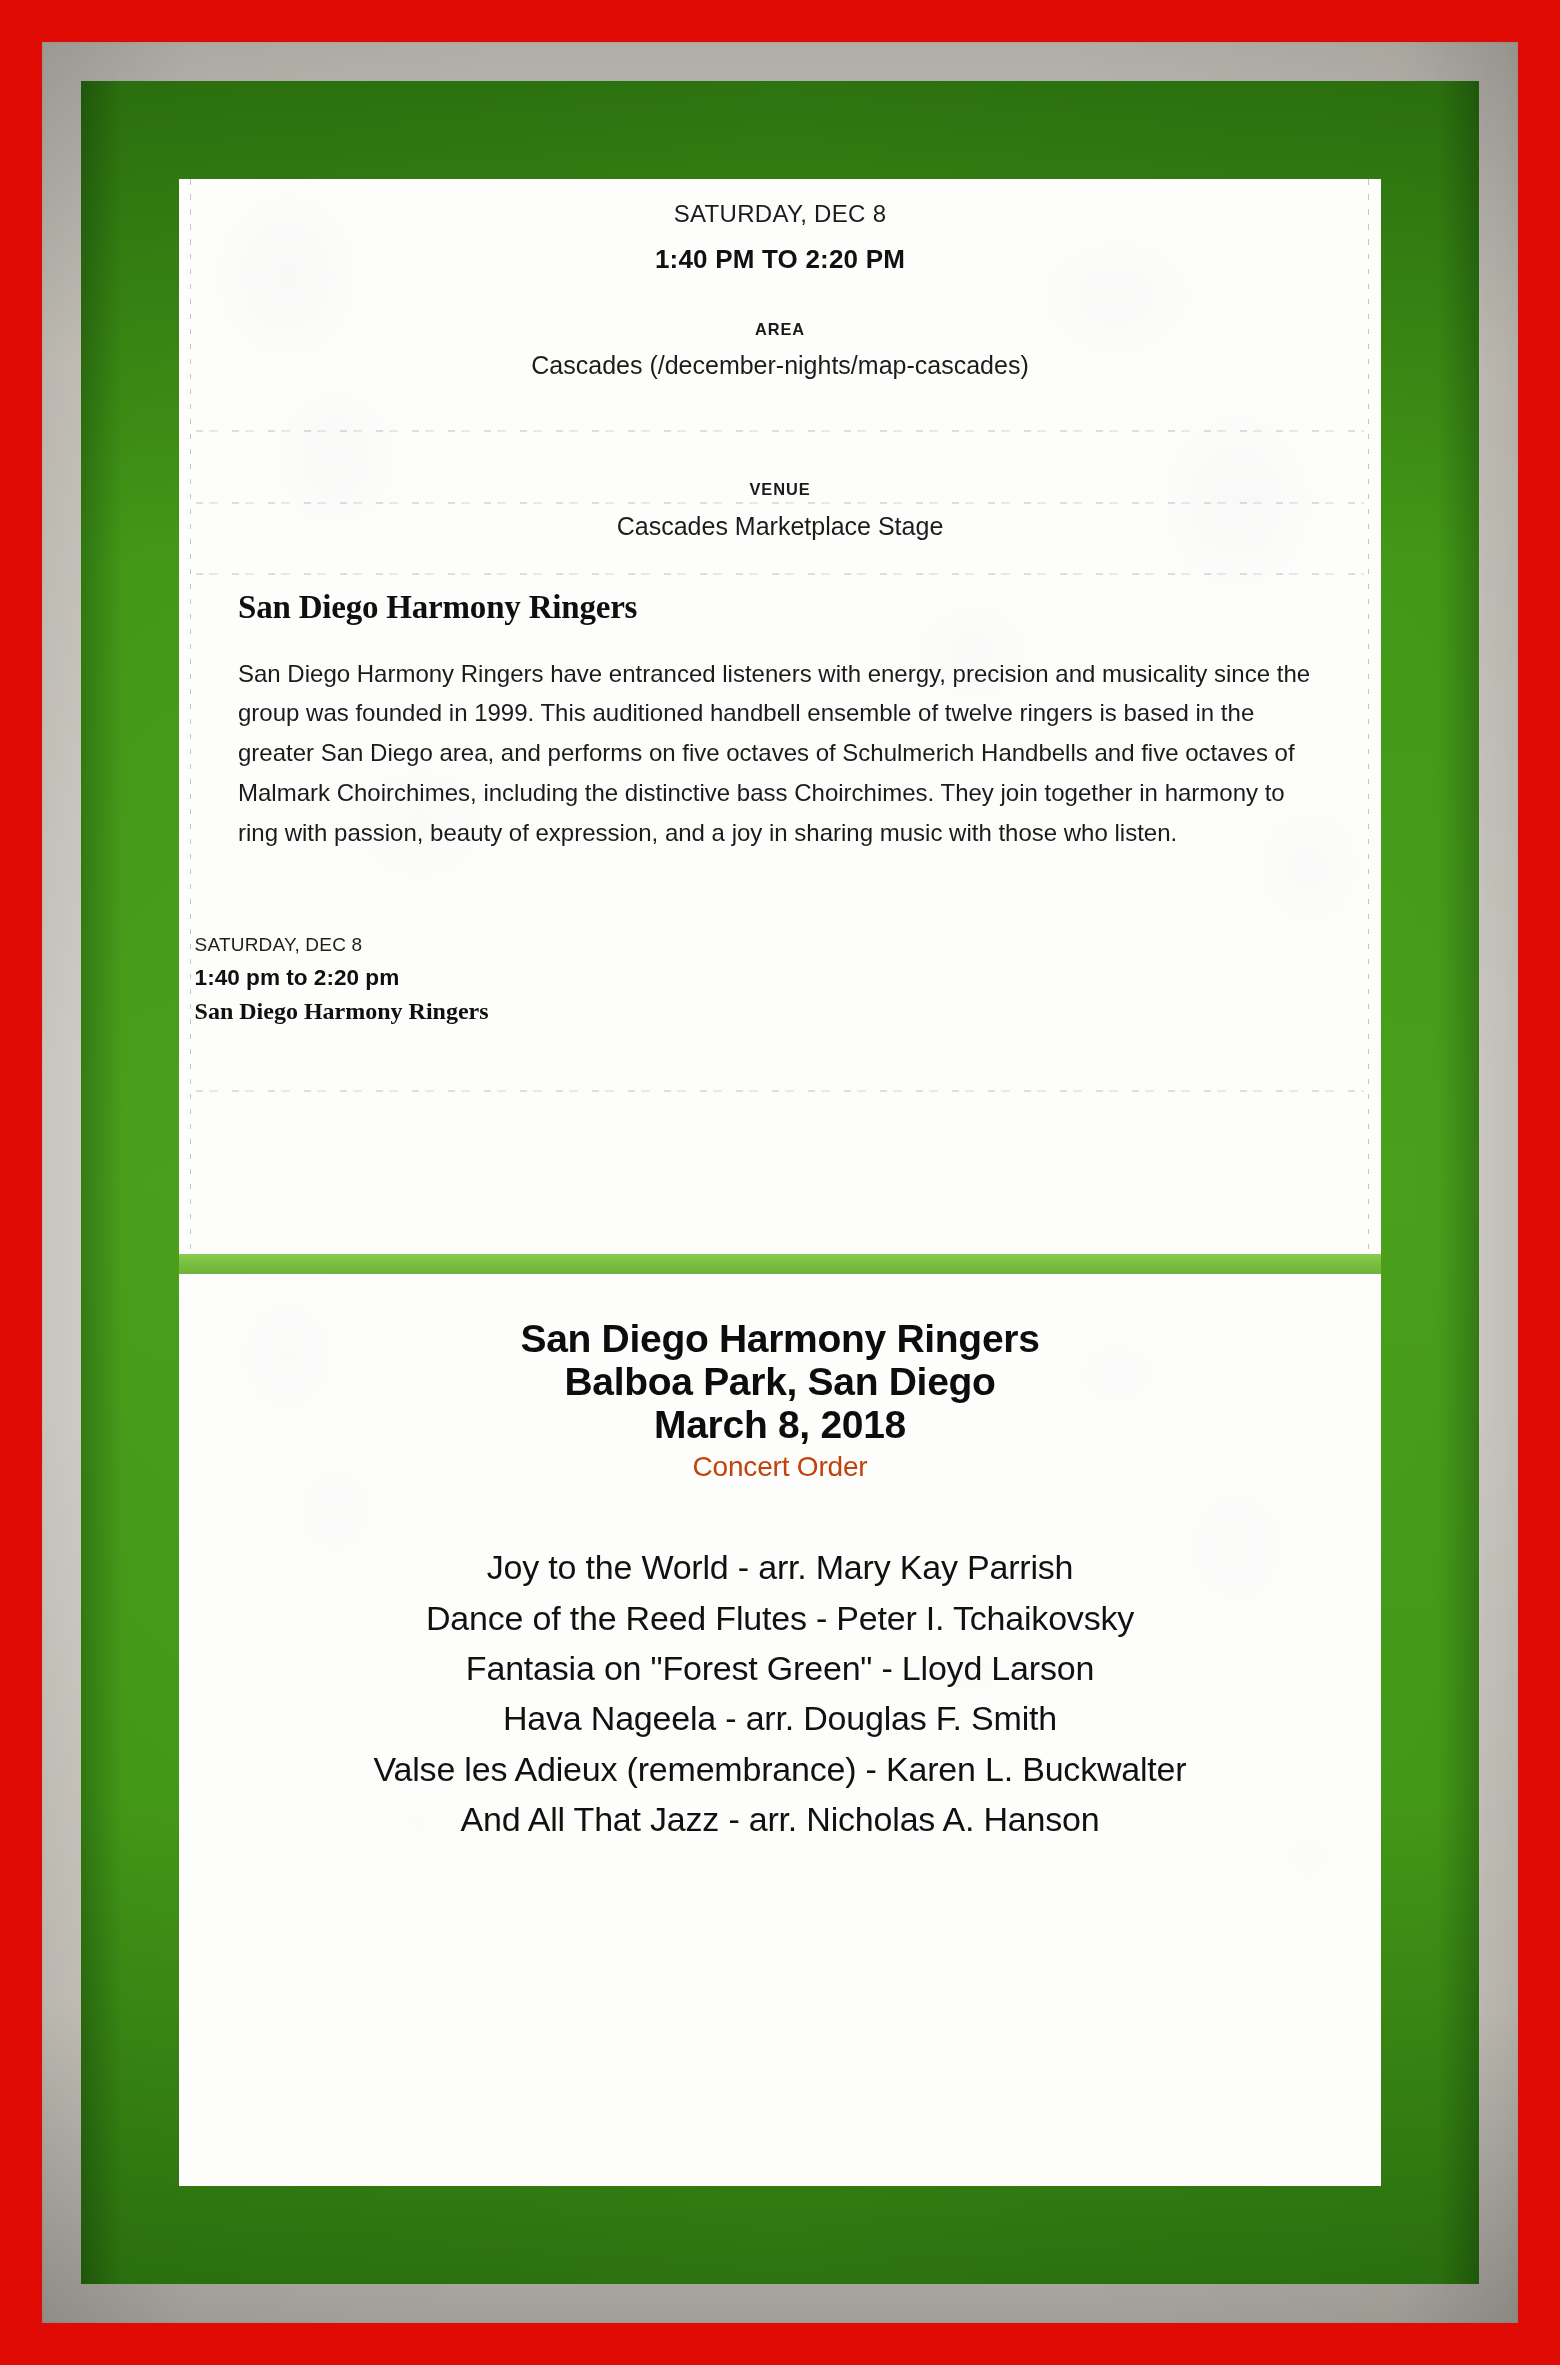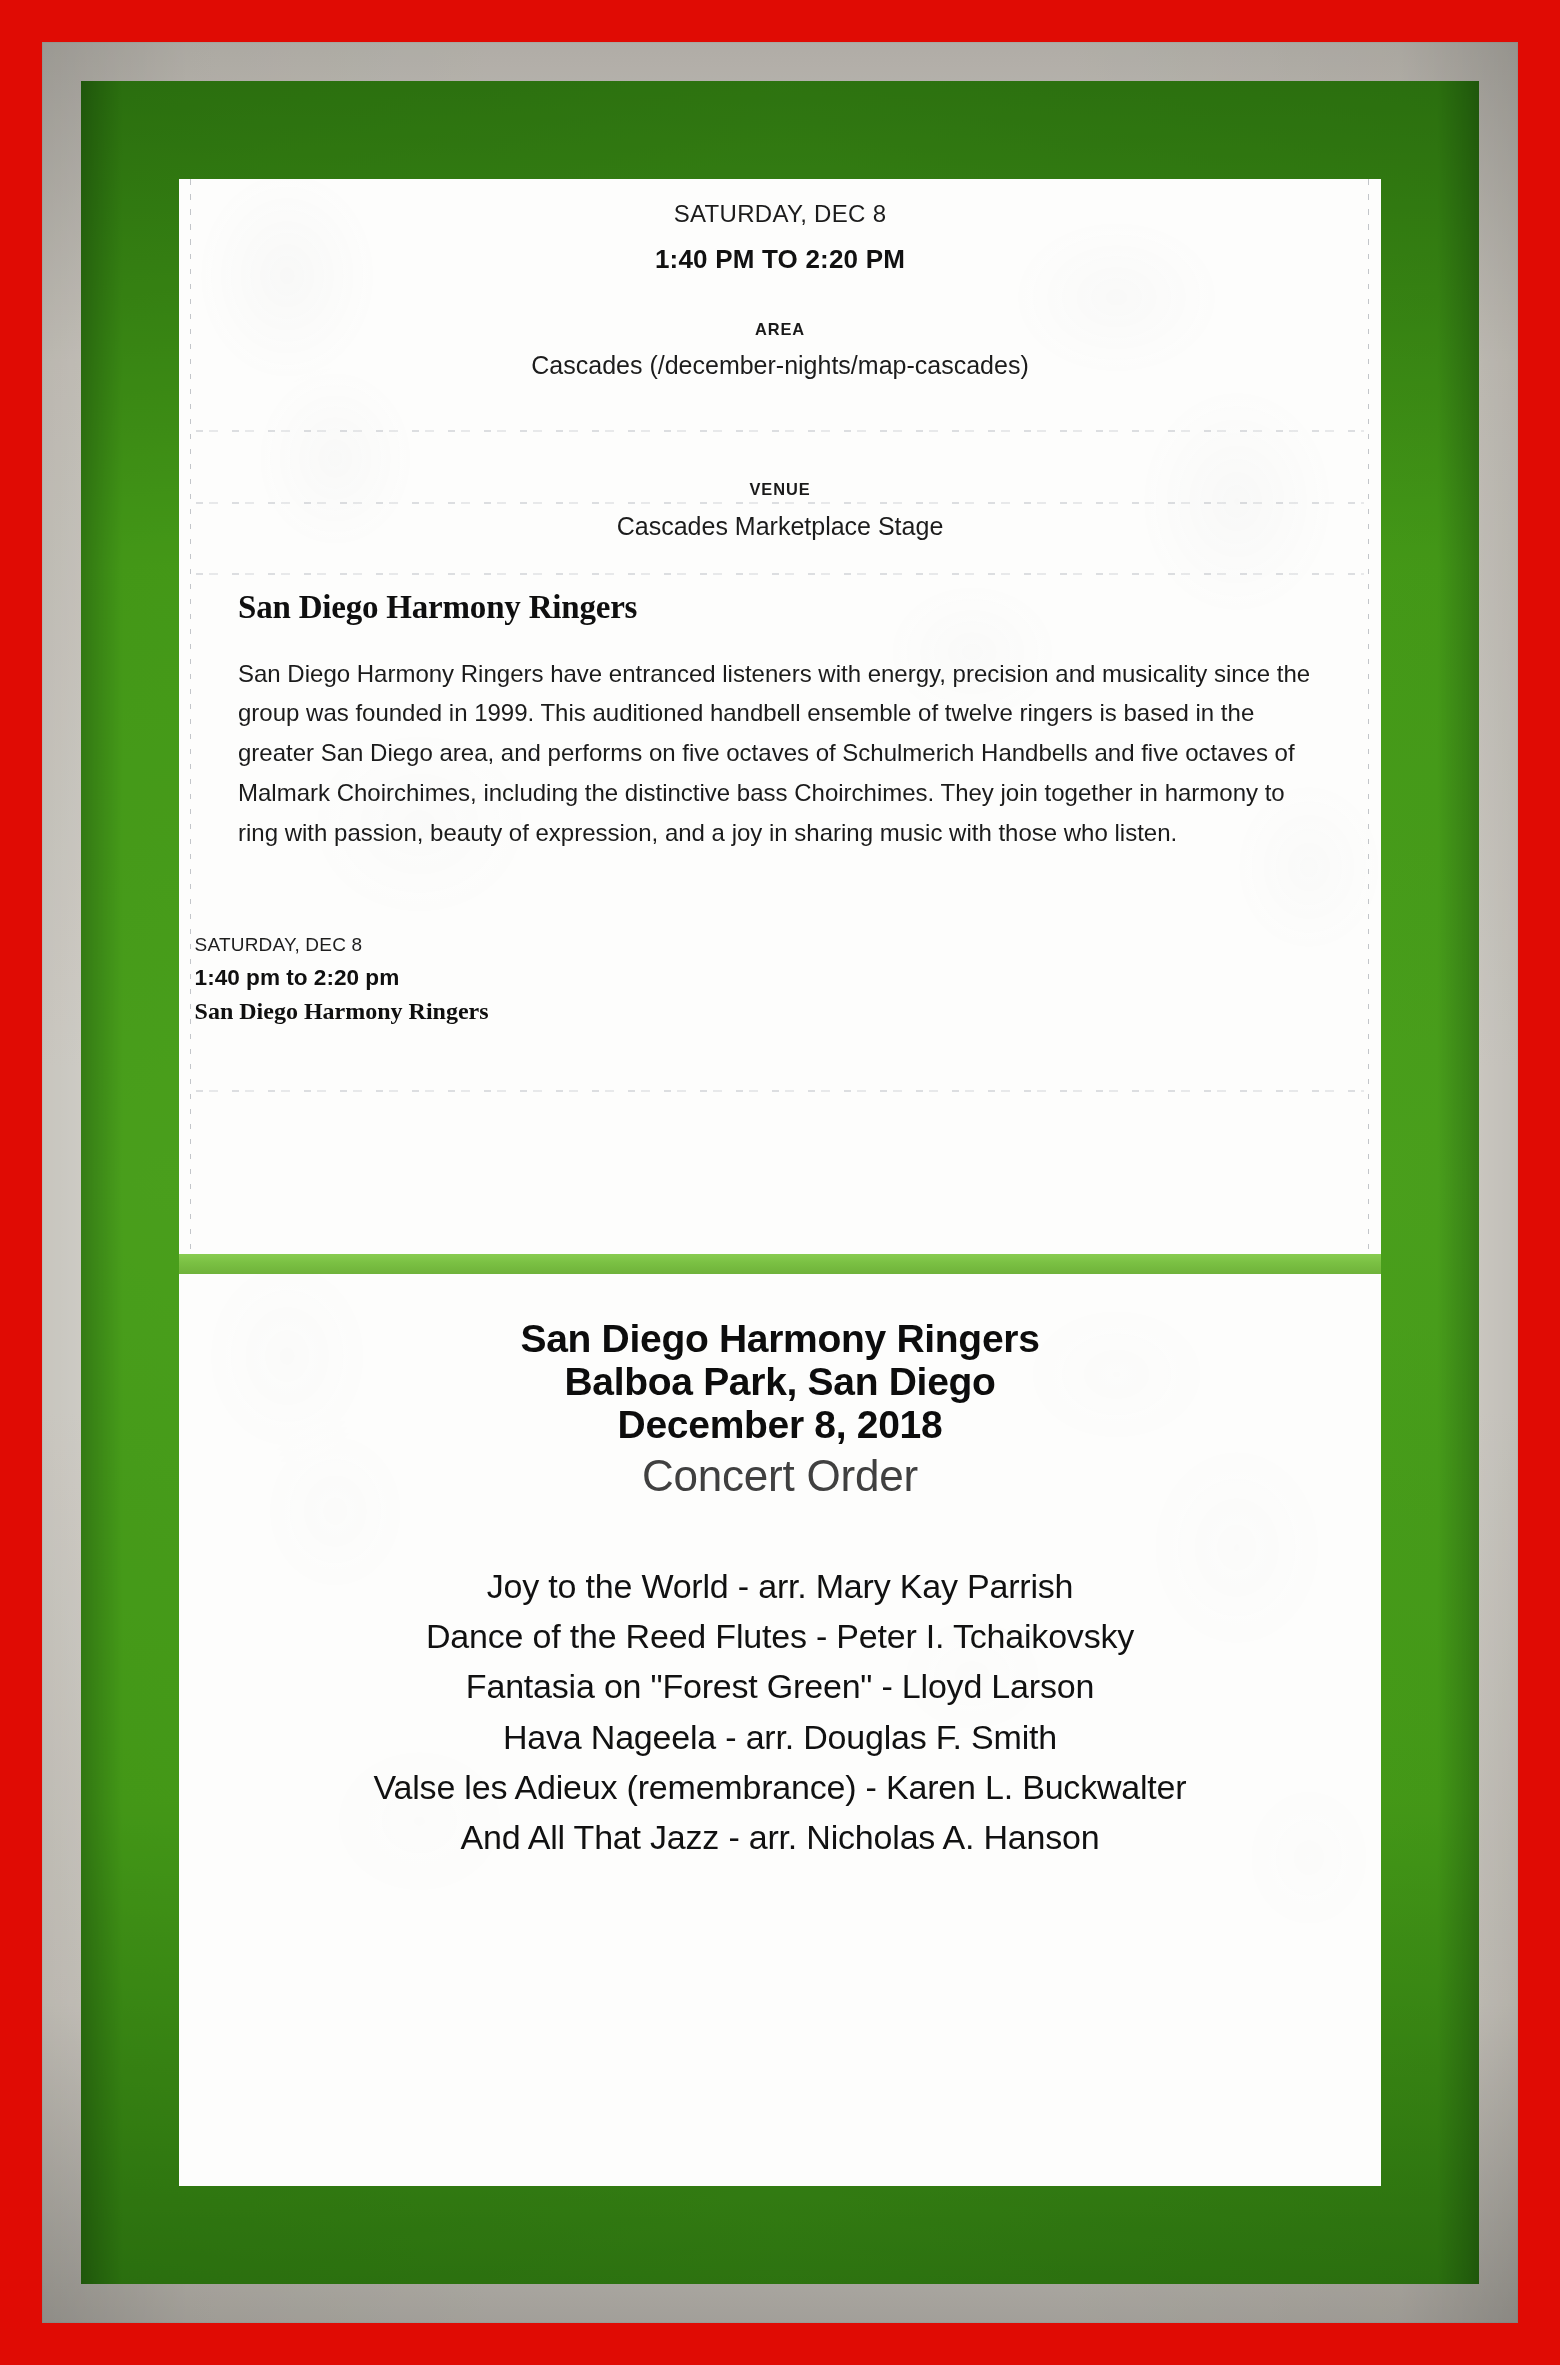--- a/index.html
+++ b/index.html
@@ -200,23 +200,23 @@
     padding-top: 44px;
   }
   .prog-line {
     font-size: 39px;
     font-weight: bold;
     color: #0d0d0d;
     line-height: 1.10;
     letter-spacing: -0.3px;
   }
   .prog-sub {
-    font-size: 44px;
+    font-size: 28px;
     font-weight: normal;
-    color: #404040;
+    color: #c2410c;
     line-height: 1.14;
     margin-top: 4.7px;
     letter-spacing: -0.2px;
   }
 
   .prog-list {
     text-align: center;
     margin-top: 62px;
   }
   .prog-item {
@@ -276,21 +276,21 @@
 
     <div class="mid-divider"></div>
 
     <section class="scan sec-program">
       <div class="scan-noise" style="opacity:.28"></div>
 
       <div class="content">
         <div class="prog-head">
           <div class="prog-line">San Diego Harmony Ringers</div>
           <div class="prog-line">Balboa Park, San Diego</div>
-          <div class="prog-line">December 8, 2018</div>
+          <div class="prog-line">March 8, 2018</div>
           <div class="prog-sub">Concert Order</div>
         </div>
 
         <div class="prog-list">
           <div class="prog-item">Joy to the World - arr. Mary Kay Parrish</div>
           <div class="prog-item">Dance of the Reed Flutes - Peter I. Tchaikovsky</div>
           <div class="prog-item">Fantasia on "Forest Green" - Lloyd Larson</div>
           <div class="prog-item">Hava Nageela - arr. Douglas F. Smith</div>
           <div class="prog-item">Valse les Adieux (remembrance) - Karen L. Buckwalter</div>
           <div class="prog-item">And All That Jazz - arr. Nicholas A. Hanson</div>

